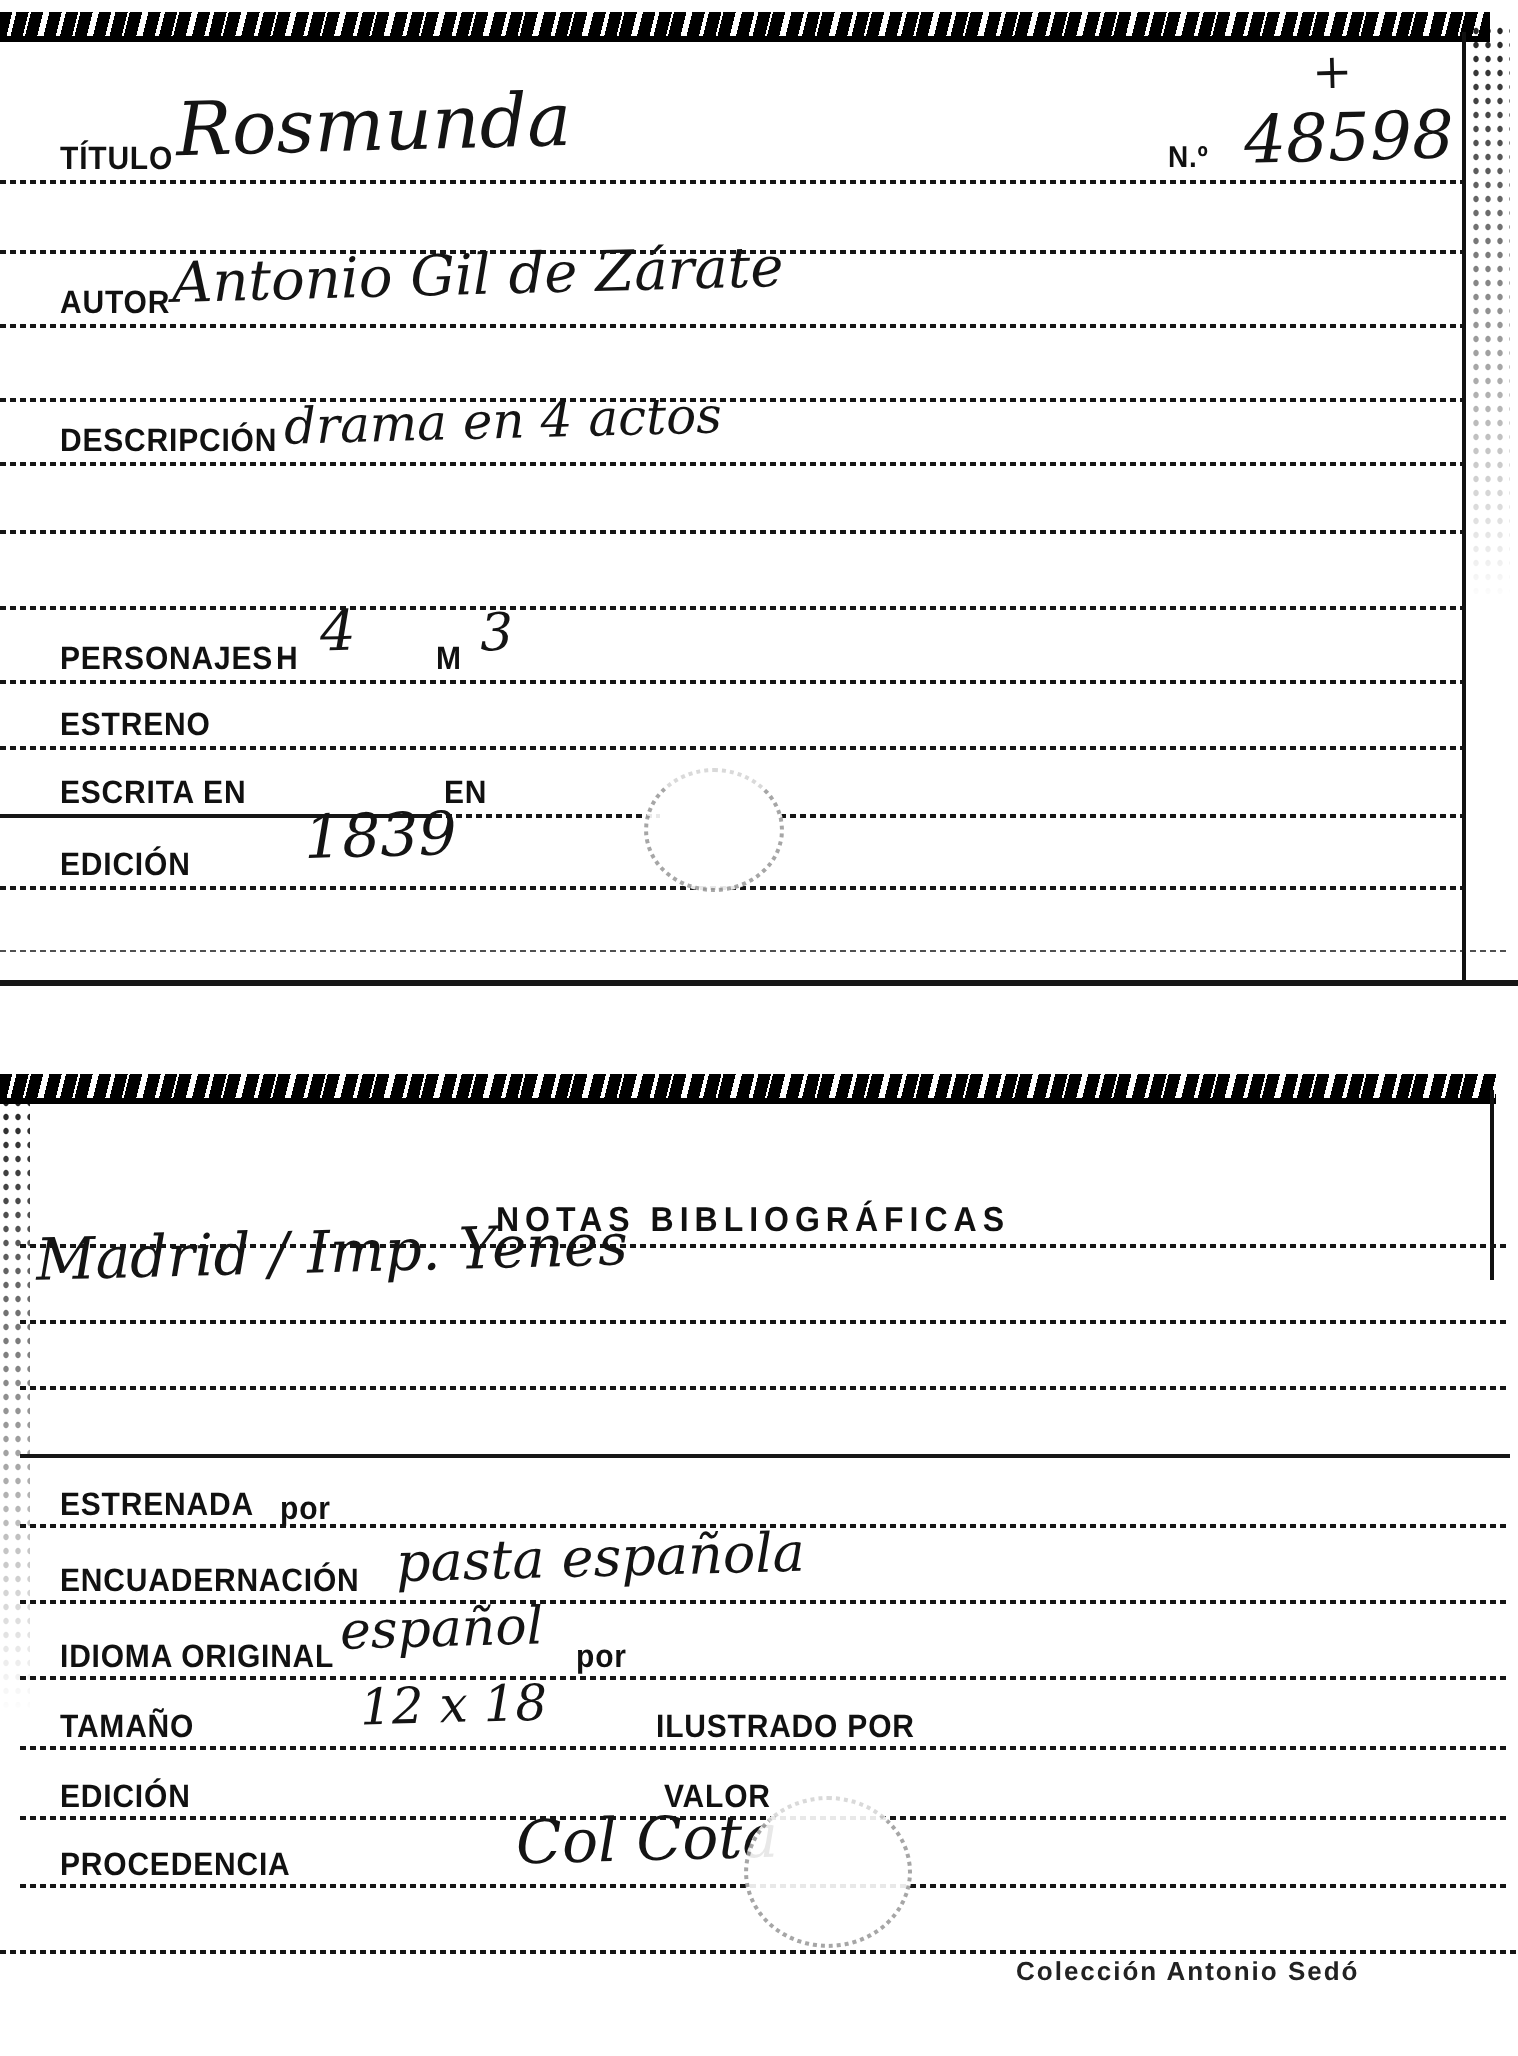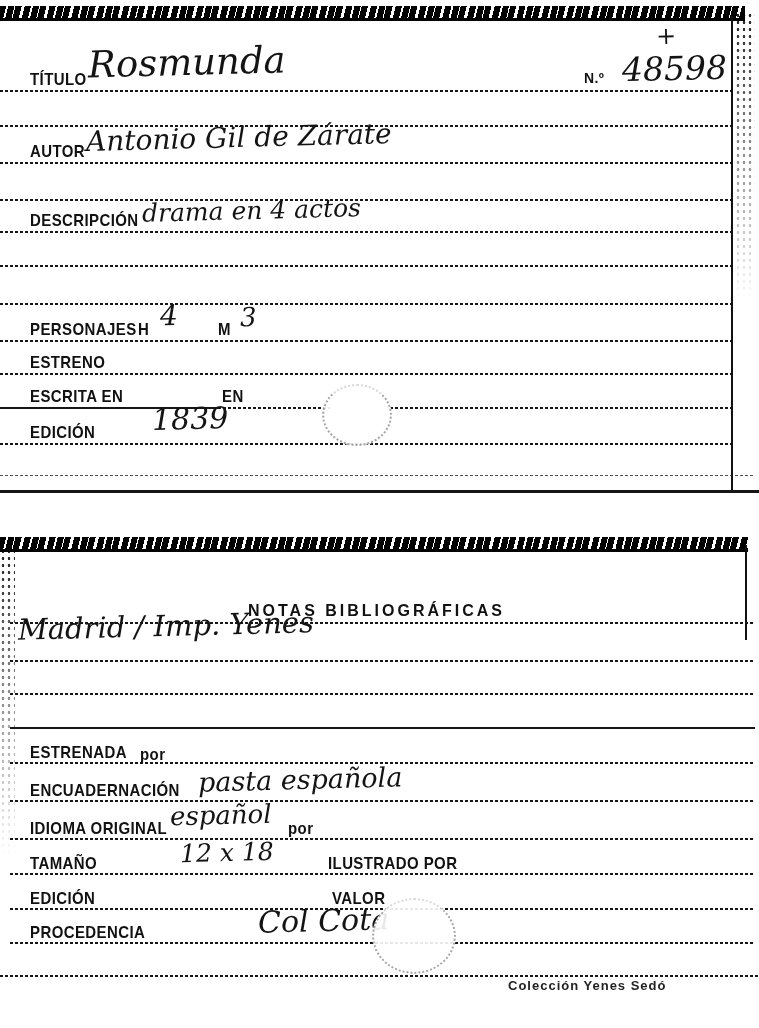--- a/index.html
+++ b/index.html
@@ -143,16 +143,16 @@
     <span class="label" style="left:328px; top:855px;">ILUSTRADO POR</span>
 
     <span class="label" style="left:30px; top:890px;">EDICIÓN</span>
     <span class="label" style="left:332px; top:890px;">VALOR</span>
 
     <span class="label" style="left:30px; top:924px;">PROCEDENCIA</span>
     <span class="hw" style="left:258px; top:906px; font-size:30px;">Col Cota</span>
 
     <div class="stain" style="left:372px; top:898px; width:80px; height:72px;"></div>
 
-    <span class="footer-credit" style="left:508px; top:978px;">Colección Yenes Sedó</span>
+    <span class="footer-credit" style="left:508px; top:978px;">Colección Antonio Sedó</span>
   </div>
 
 </div>
 
 </body></html>

